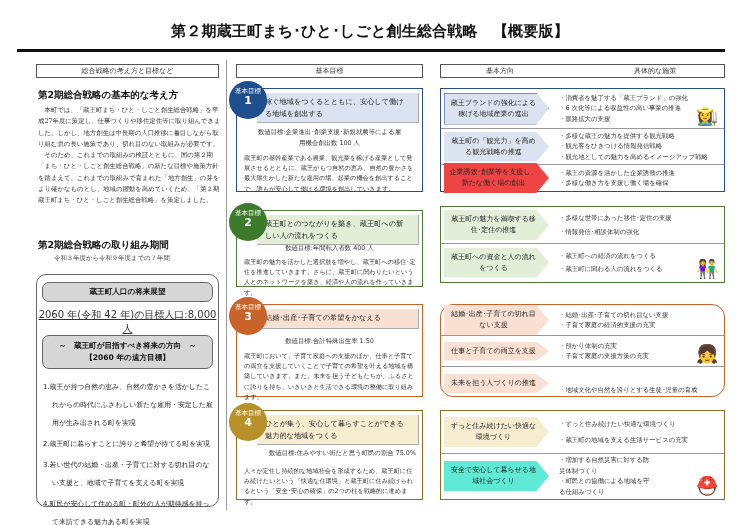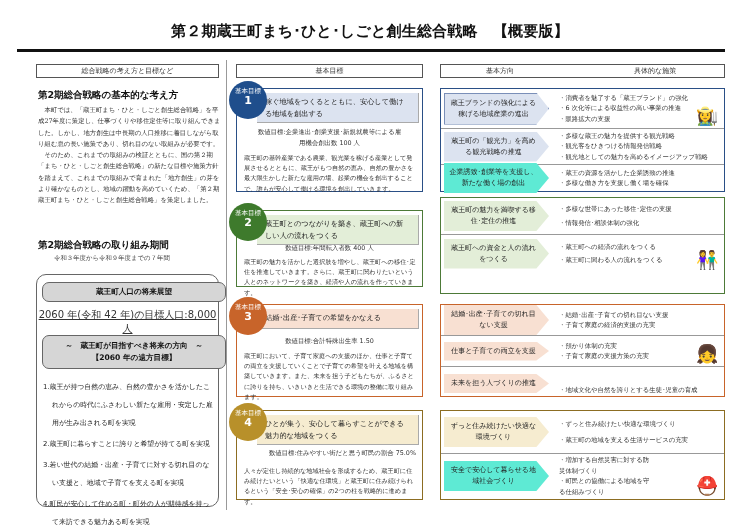--- a/index.html
+++ b/index.html
@@ -15,21 +15,21 @@
 
   
   .left h2 { font-size: 9.5px; font-weight: bold; color: #111; }
   .left .para { font-family: "DejaVu Serif", "Liberation Serif", serif; font-size: 6.4px; line-height: 11.3px; color: #333; text-indent: 1em; }
   .sec1-title { position: absolute; top: 89px; left: 38px; }
   .sec1-body { position: absolute; top: 105px; left: 38px; width: 183px; }
   .sec2-title { position: absolute; top: 239px; left: 38px; }
   .sec2-body { position: absolute; top: 254px; left: 54px; font-family: "DejaVu Serif", serif; font-size: 6.4px; color: #444; }
 
   .vision-box { position: absolute; top: 274px; left: 36px; width: 183px; height: 233px; border: 1.2px solid #666; border-radius: 10px; }
-  .pill { position: absolute; left: 5px; width: 184px; border: 1.2px solid #666; border-radius: 7px; background: #d6d6d6; font-weight: bold; font-size: 7.6px; text-align: center; color: #111; }
+  .pill { position: absolute; left: 5px; width: 171px; border: 1.2px solid #666; border-radius: 7px; background: #d6d6d6; font-weight: bold; font-size: 7.6px; text-align: center; color: #111; }
   .pill1 { top: 7px; height: 20px; line-height: 18px; }
   .pop-line { position: absolute; top: 33px; left: 0; width: 181px; text-align: center; font-size: 10px; color: #333; text-decoration: underline; }
   .pill2 { top: 60px; height: 34px; padding-top: 4px; line-height: 12px; }
   .goals { position: absolute; top: 103px; left: 6px; width: 173px; font-size: 6.9px; line-height: 18px; color: #222; }
   .goals li { list-style: none; padding-left: 9px; text-indent: -9px; margin-bottom: 3px; }
 
   
   
   .goal { position: absolute; left: 236px; width: 187px; border: 1.5px solid; }
   .badge { position: absolute; left: -8px; top: -8px; width: 38px; height: 38px; border-radius: 50%; color: #fff; text-align: center; font-size: 6.5px; padding-top: 6px; line-height: 8px; }
@@ -105,38 +105,38 @@
   </div>
   <div class="srow" style="height:36px;border-color:#999;">
     <div class="chev" style="background:#dce3f0;">蔵王町の「観光力」を高める観光戦略の推進</div>
     <div class="measures">
       <div>・多様な蔵王の魅力を提供する観光戦略</div>
       <div>・観光客をひきつける情報発信戦略</div>
       <div>・観光地としての魅力を高めるイメージアップ戦略</div>
     </div>
   </div>
   <div class="srow" style="height:26px;border-color:#999;">
-    <div class="chev" style="background:#5eead4;">企業誘致･創業等を支援し、新たな働く場の創出</div>
+    <div class="chev" style="background:#ef4444;">企業誘致･創業等を支援し、新たな働く場の創出</div>
     <div class="measures">
       <div>・蔵王の資源を活かした企業誘致の推進</div>
       <div>・多様な働き方を支援し働く場を確保</div>
     </div>
   </div>
 </div>
 
 <div class="goal" style="top:210px;height:77px;border-color:#4d7a38;">
   <div class="goal-title" style="background:#e3eed8;">蔵王町とのつながりを築き、蔵王町への新しい人の流れをつくる</div>
   <div class="badge" style="background:#3e7a2c;">
     <span>基本目標</span>
     <span class="num">2</span>
   </div>
   <div class="goal-target" style="top:32px;">数値目標:年間転入者数 400 人</div>
   <div class="goal-desc" style="top:46px;">蔵王町の魅力を活かした選択肢を増やし、蔵王町への移住･定住を推進していきます。さらに、蔵王町に関わりたいという人とのネットワークを築き、経済や人の流れを作っていきます。</div>
 </div>
-<div class="strategy" style="top:197px;height:97px;border-color:#4d7a38;">
+<div class="strategy" style="top:206px;height:77px;border-color:#4d7a38;">
   <div class="srow" style="height:37px;border-color:#999;">
     <div class="chev" style="background:#e3eed8;">蔵王町の魅力を満喫する移住･定住の推進</div>
     <div class="measures">
       <div style="margin-bottom:3px;">・多様な世帯にあった移住･定住の支援</div>
       <div>・情報発信･相談体制の強化</div>
     </div>
   </div>
   <div class="srow" style="height:37px;border-color:#999;">
     <div class="chev" style="background:#e3eed8;">蔵王町への資金と人の流れをつくる</div>
     <div class="measures">
@@ -149,21 +149,21 @@
 
 <div class="goal" style="top:304px;height:93px;border-color:#c8642a;">
   <div class="goal-title" style="background:#f8e0d2;height:20px;">結婚･出産･子育ての希望をかなえる</div>
   <div class="badge" style="background:#c8642a;">
     <span>基本目標</span>
     <span class="num">3</span>
   </div>
   <div class="goal-target" style="top:31px;">数値目標:合計特殊出生率 1.50</div>
   <div class="goal-desc" style="top:46px;">蔵王町において、子育て家庭への支援のほか、仕事と子育ての両立を支援していくことで子育ての希望を叶える地域を構築していきます。また、未来を担う子どもたちが、ふるさとに誇りを持ち、いきいきと生活できる環境の整備に取り組みます。</div>
 </div>
-<div class="strategy" style="top:304px;height:93px;border-color:#c8642a;">
+<div class="strategy" style="top:304px;height:93px;border-color:#c8642a;border-radius:13px;">
   <div class="srow" style="height:31px;border-color:#999;">
     <div class="chev" style="background:#f8e0d2;">結婚･出産･子育ての切れ目ない支援</div>
     <div class="measures">
       <div>・結婚･出産･子育ての切れ目ない支援</div>
       <div>・子育て家庭の経済的支援の充実</div>
     </div>
   </div>
   <div class="srow" style="height:31px;border-color:#999;">
     <div class="chev" style="background:#f8e0d2;">仕事と子育ての両立を支援</div>
     <div class="measures">

